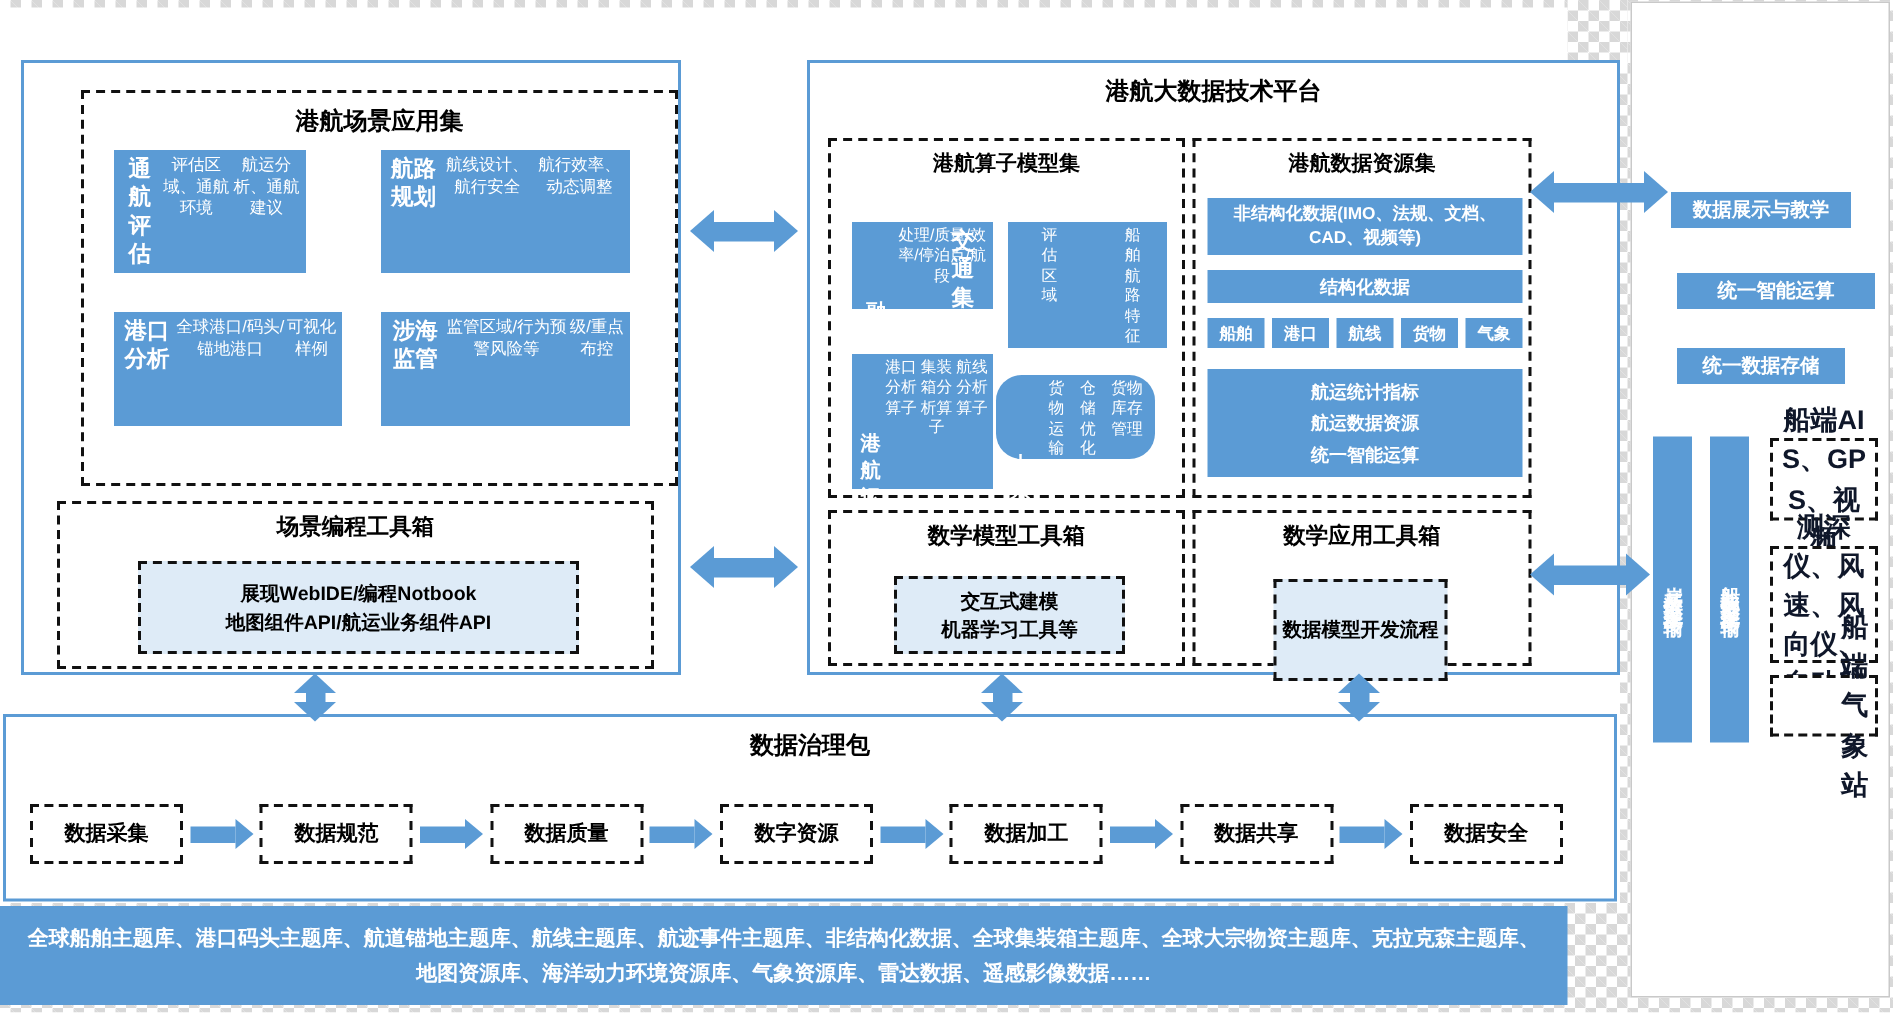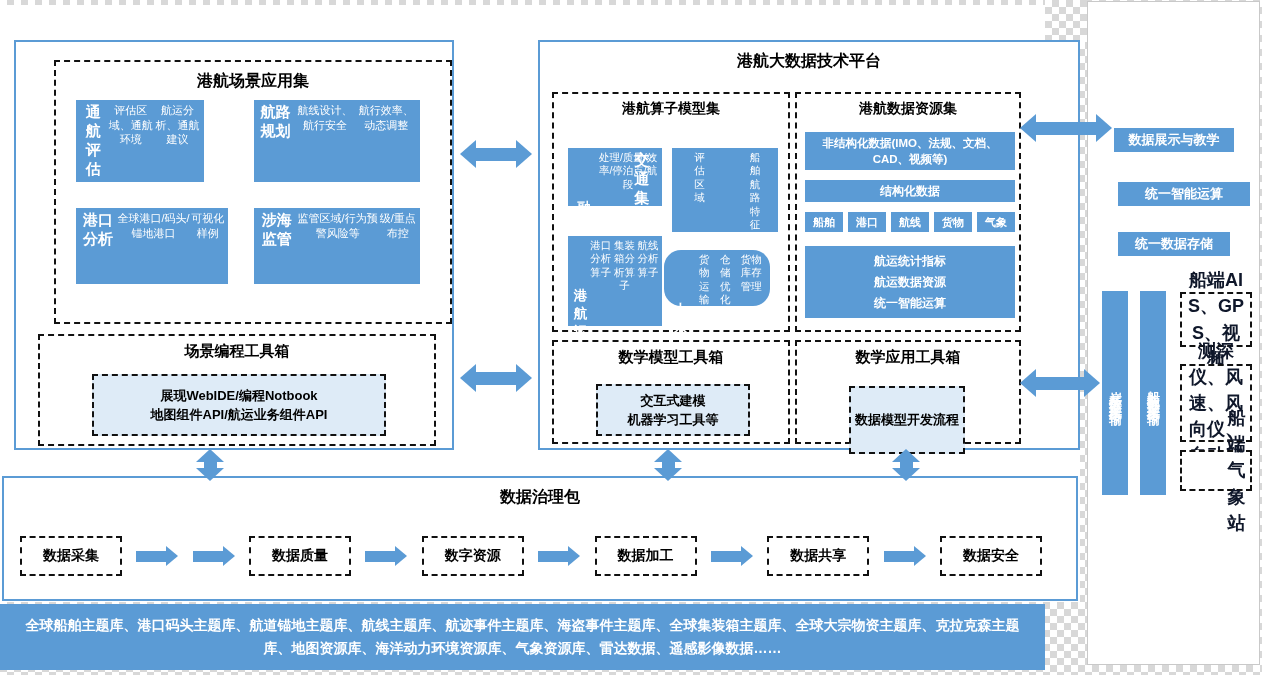--- a/index.html
+++ b/index.html
@@ -245,34 +245,35 @@
         <div>数据模型开发流程</div>
       </div>
     </div>
   </div>
 
   <div id="governance">
     <div class="sec-title">数据治理包</div>
     <div id="gov-row">
       <div class="step">数据采集</div>
       <div class="sr"></div>
+      <div class="step">数据规范</div>
       <div class="sr"></div>
       <div class="step">数据质量</div>
       <div class="sr"></div>
       <div class="step">数字资源</div>
       <div class="sr"></div>
       <div class="step">数据加工</div>
       <div class="sr"></div>
       <div class="step">数据共享</div>
       <div class="sr"></div>
       <div class="step">数据安全</div>
     </div>
   </div>
 
-  <div id="bottom-bar">全球船舶主题库、港口码头主题库、航道锚地主题库、航线主题库、航迹事件主题库、海盗事件主题库、全球集装箱主题库、全球大宗物资主题库、克拉克森主题库、地图资源库、海洋动力环境资源库、气象资源库、雷达数据、遥感影像数据……</div>
+  <div id="bottom-bar">全球船舶主题库、港口码头主题库、航道锚地主题库、航线主题库、航迹事件主题库、非结构化数据、全球集装箱主题库、全球大宗物资主题库、克拉克森主题库、地图资源库、海洋动力环境资源库、气象资源库、雷达数据、遥感影像数据……</div>
 
   <div id="right-panel">
     <div id="rp-box-0" class="rp-box">数据展示与教学</div>
     <div id="rp-box-1" class="rp-box">统一智能运算</div>
     <div id="rp-box-2" class="rp-box">统一数据存储</div>
     <div id="rp-bar-0" class="rp-bar">岸基数据采集传输</div>
     <div id="rp-bar-1" class="rp-bar">船载数据采集传输</div>
     <div id="rp-dev-0" class="rp-dev">船端AIS、GPS、视频</div>
     <div id="rp-dev-1" class="rp-dev">测深仪、风速、风向仪、自动舵</div>
     <div id="rp-dev-2" class="rp-dev">船端气象站</div>

